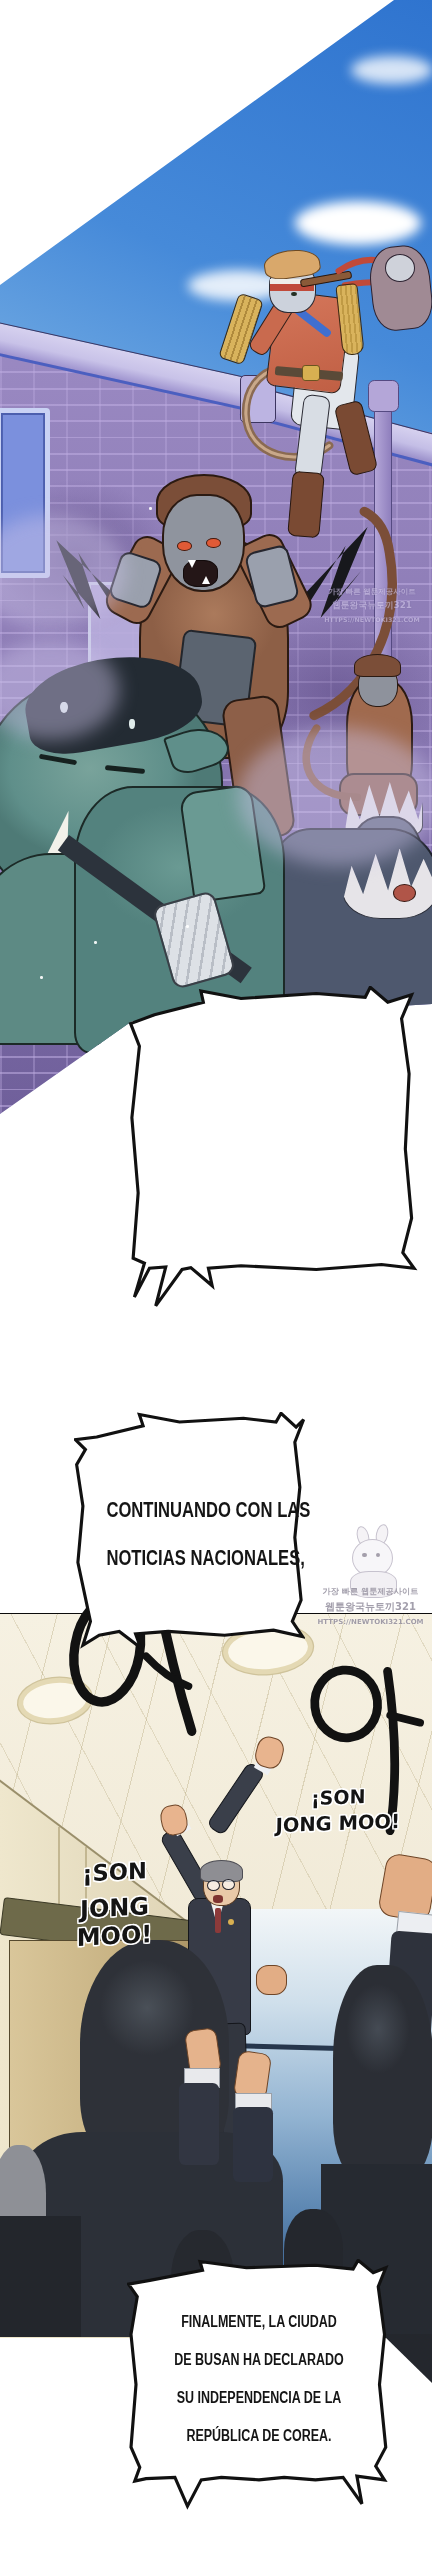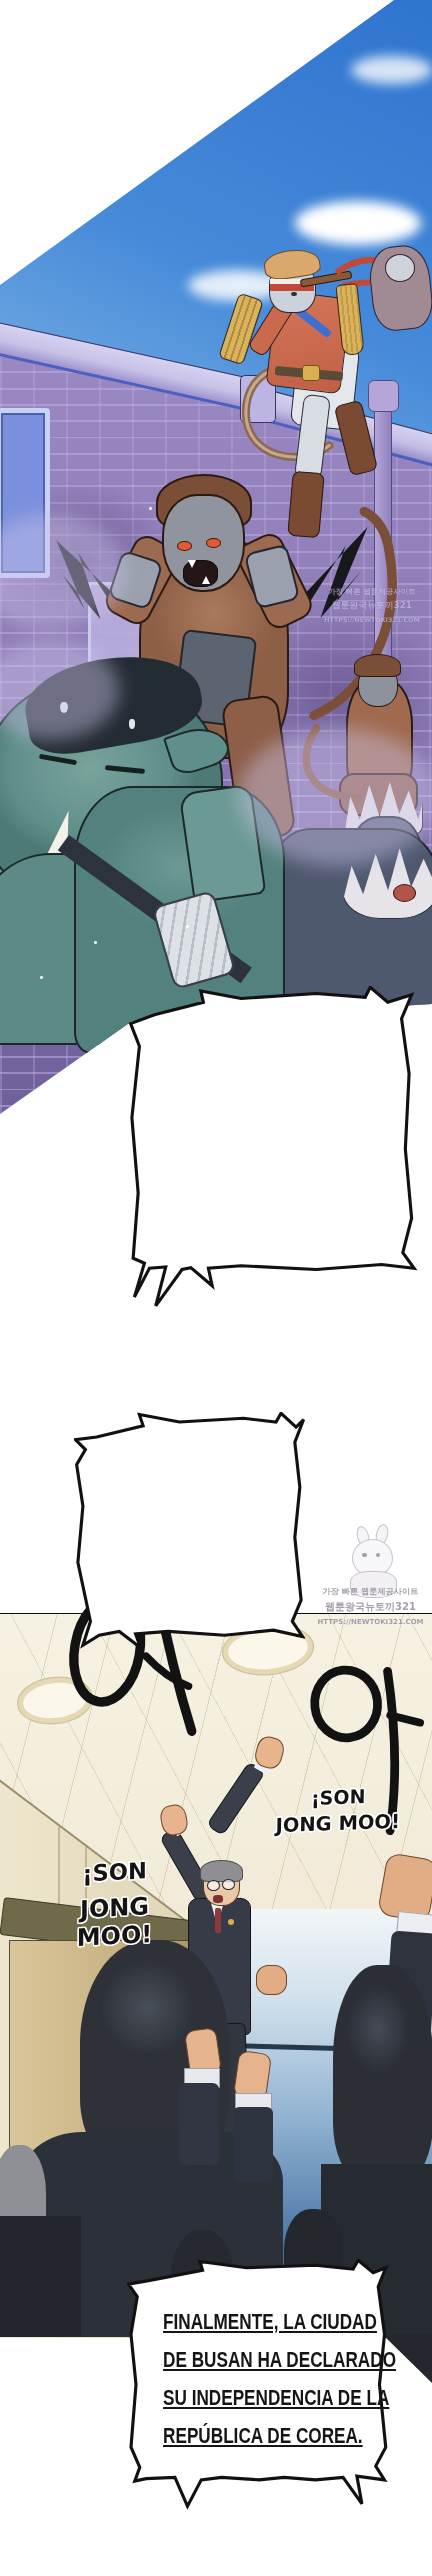--- a/index.html
+++ b/index.html
@@ -273,27 +273,31 @@
   <div class="a" style="left:128px;top:986px;width:290px;height:323px;">
     <svg width="290" height="323" viewBox="0 0 462 515">
       <polygon fill="#ffffff" stroke="#111111" stroke-width="5" stroke-linejoin="miter" points="42,46 120,26 116,8 180,20 300,12 378,18 386,2 414,26 452,14 436,52 448,140 442,260 452,370 438,425 456,450 404,444 300,452 180,446 128,450 134,478 100,449 86,452 44,510 60,448 34,450 10,496 26,442 8,434 16,330 6,210 18,96 4,60"></polygon>
     </svg>
   </div>
 
   <div class="a" style="left:74px;top:1412px;width:231px;height:237px;">
     <svg width="231" height="237" viewBox="0 0 368 378">
       <polygon fill="#ffffff" stroke="#111111" stroke-width="5" stroke-linejoin="miter" points="36,40 110,22 104,4 168,16 270,10 322,16 330,2 354,24 366,12 352,48 360,120 352,200 362,300 348,334 364,358 318,348 240,356 150,350 98,354 106,376 72,350 40,356 14,372 26,334 6,240 14,150 4,84 18,60 2,44"></polygon>
     </svg>
+    <div class="a narr" style="left:8.8px;top:74px;width:213px;font-size:21.3px;line-height:48px;">
+      <div class="ln">CONTINUANDO CON LAS</div>
+      <div class="ln">NOTICIAS NACIONALES,</div>
+    </div>
   </div>
 
   <div class="a" style="left:127px;top:2259px;width:264px;height:251px;">
     <svg width="264" height="251" viewBox="0 0 420 400">
       <polygon fill="#ffffff" stroke="#111111" stroke-width="5" stroke-linejoin="miter" points="36,34 120,18 116,4 190,14 300,10 360,16 368,2 392,22 412,14 400,44 410,120 402,200 412,300 396,330 410,352 366,346 374,390 344,348 300,352 250,348 210,352 150,348 118,352 96,394 76,348 30,350 12,354 20,332 6,300 14,200 6,120 16,60 2,40"></polygon>
     </svg>
-    <div class="a narr" style="left:8.8px;top:44px;width:246px;font-size:22px;line-height:38px;text-decoration:underline;">
+    <div class="a narr" style="left:8.8px;top:44px;width:246px;font-size:16px;line-height:38px;">
       <div class="ln">FINALMENTE, LA CIUDAD</div>
       <div class="ln">DE BUSAN HA DECLARADO</div>
       <div class="ln">SU INDEPENDENCIA DE LA</div>
       <div class="ln">REPÚBLICA DE COREA.</div>
     </div>
   </div>
 
 </div>
 
 

